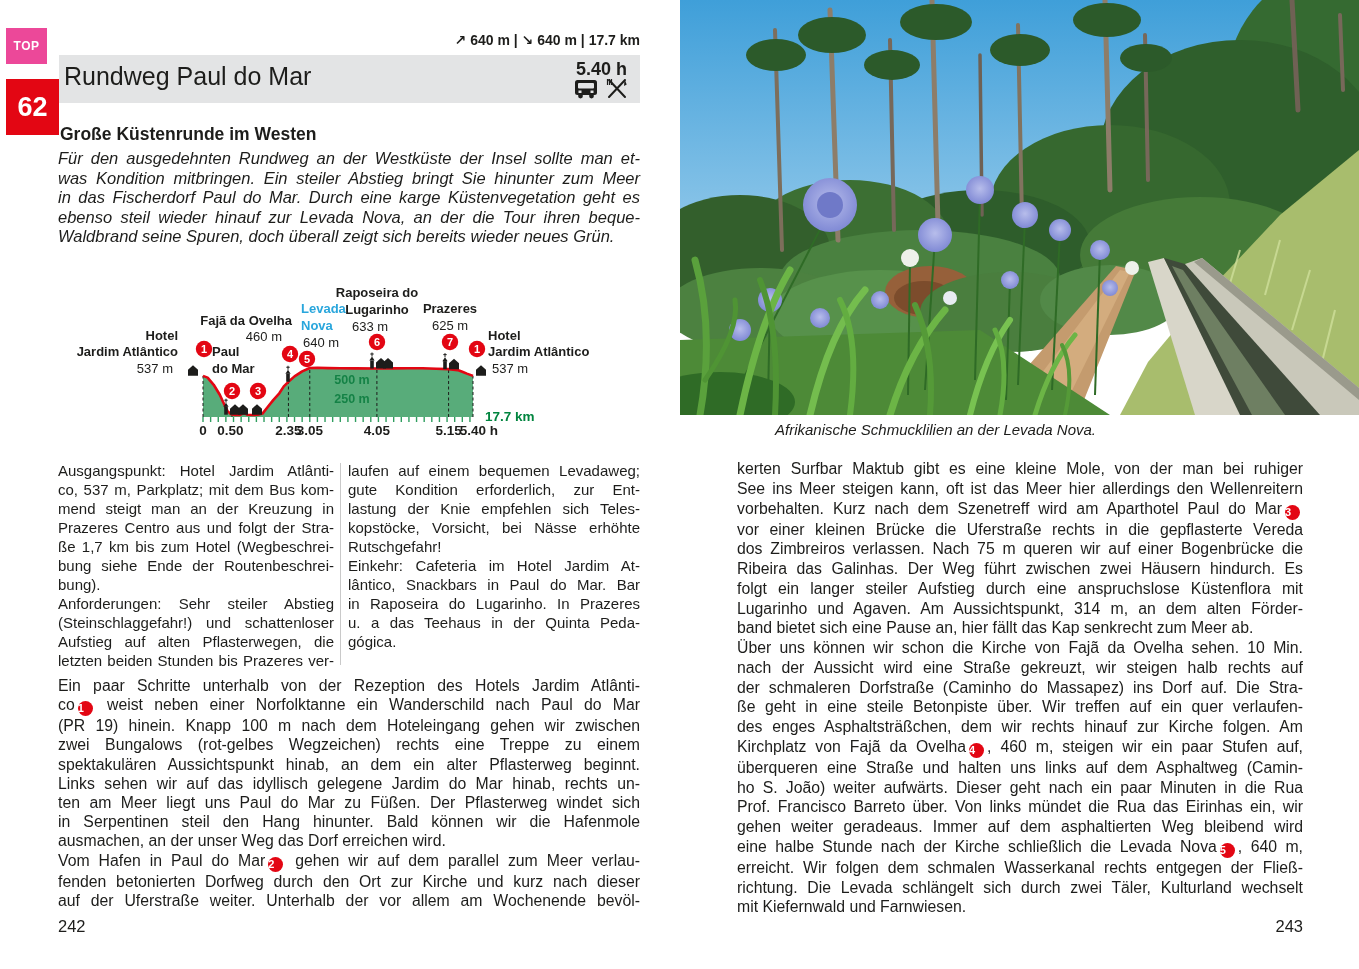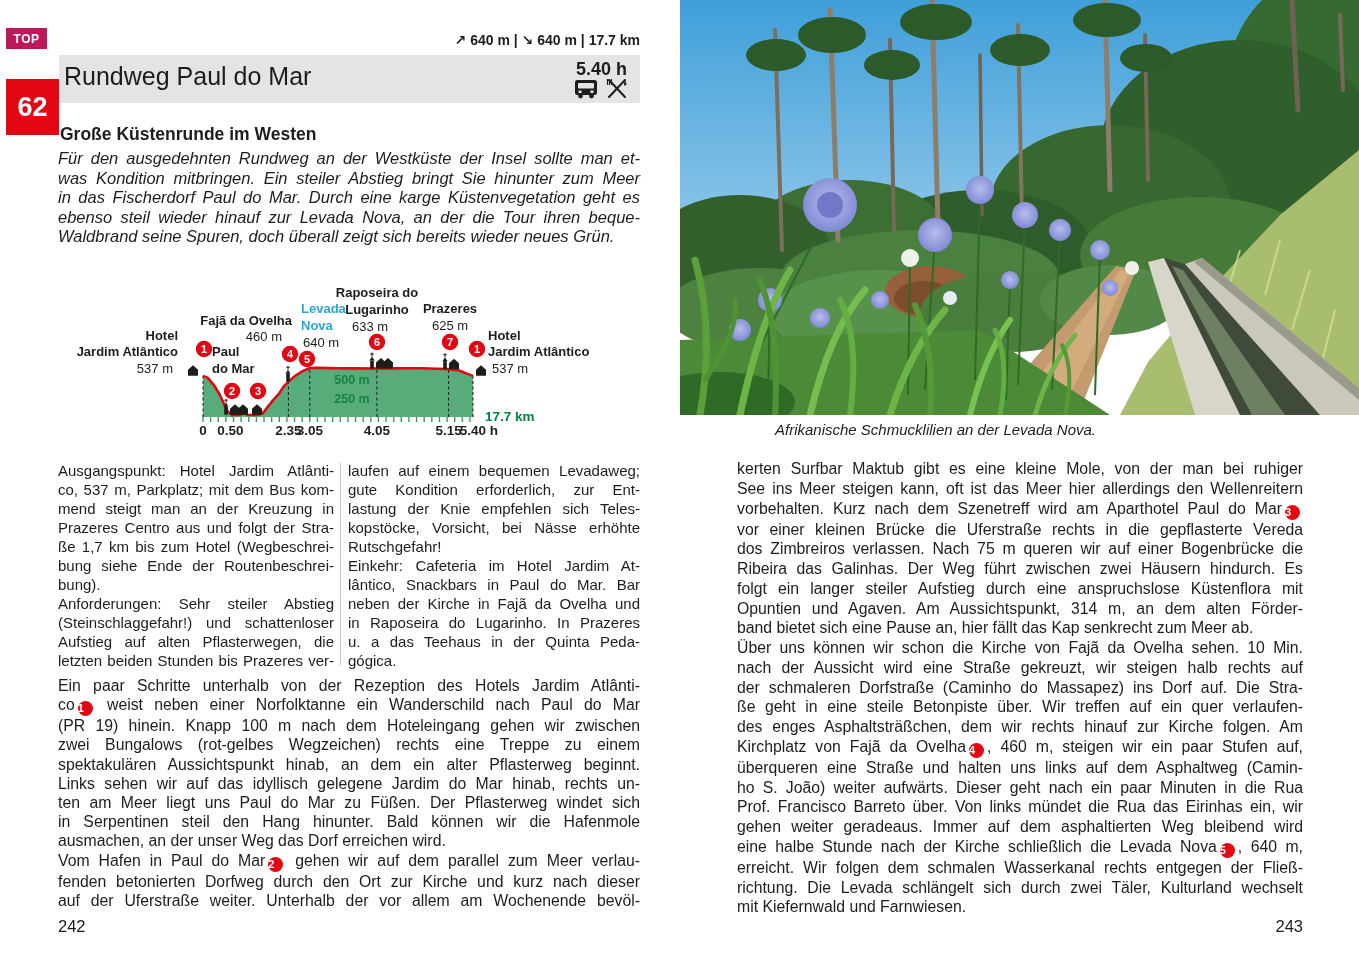--- a/index.html
+++ b/index.html
@@ -1,20 +1,20 @@
 <!DOCTYPE html>
 <html><head>
 <meta charset="utf-8">
 <style>
   html,body{margin:0;padding:0;background:#fff;}
   body{width:1359px;height:969px;position:relative;overflow:hidden;
        font-family:"Liberation Sans","DejaVu Sans",sans-serif;color:#1d1d1b;}
   .abs{position:absolute;}
   
-  .top-badge{left:6px;top:28px;width:41px;height:21px;background:#be185d;color:#fff;
+  .top-badge{left:6px;top:28px;width:41px;height:36px;background:#ec4899;color:#fff;
     font-size:12px;font-weight:bold;letter-spacing:.5px;display:flex;align-items:center;justify-content:center;}
   .route-box{left:6px;top:47px;width:53px;height:56px;background:#e30613;color:#fff;
     font-size:27px;font-weight:bold;display:flex;align-items:center;justify-content:center;margin-top:32px;}
   .title-bar{left:59px;top:55px;width:581px;height:48px;background:#e3e4e5;}
   .route-title{left:64px;top:62px;font-size:25px;font-weight:normal;}
   .stats-line{left:240px;top:32px;width:400px;text-align:right;font-size:14px;font-weight:bold;}
   .duration{left:340px;top:59px;width:287px;text-align:right;font-size:18px;font-weight:bold;}
   .hdr-icons{left:567px;top:81px;width:62px;height:20px;display:flex;gap:6px;justify-content:flex-end;align-items:center;}
   
   .subtitle{left:60px;top:124px;font-size:17.5px;font-weight:bold;}
@@ -235,21 +235,20 @@
   </div>
 <div class="abs col-divider"></div>
 <div class="abs info-cols info-c2">
     <div class="tl"><span>laufen auf einem bequemen Levadaweg;</span></div>
     <div class="tl"><span>gute Kondition erforderlich, zur Ent-</span></div>
     <div class="tl"><span>lastung der Knie empfehlen sich Teles-</span></div>
     <div class="tl"><span>kopstöcke, Vorsicht, bei Nässe erhöhte</span></div>
     <div class="tl end"><span>Rutschgefahr!</span></div>
     <div class="tl"><span class="bd">Einkehr:</span><span> Cafeteria im Hotel Jardim At-</span></div>
     <div class="tl"><span>lântico, Snackbars in Paul do Mar. Bar</span></div>
-    <div class="tl"><span>neben der Kirche in Fajã da Ovelha und</span></div>
     <div class="tl"><span>in Raposeira do Lugarinho. In Prazeres</span></div>
     <div class="tl"><span>u. a das Teehaus in der Quinta Peda-</span></div>
     <div class="tl end"><span>gógica.</span></div>
   </div>
 
 <div class="abs body-left">
     <div class="tl"><span>Ein paar Schritte unterhalb von der Rezeption des </span><span class="bd">Hotels Jardim Atlânti-</span></div>
     <div class="tl"><span class="bd">co</span><span class="mk">1</span><span> weist neben einer Norfolktanne ein Wanderschild nach Paul do Mar</span></div>
     <div class="tl"><span>(PR 19) hinein. Knapp 100 m nach dem Hoteleingang gehen wir zwischen</span></div>
     <div class="tl"><span>zwei Bungalows (rot-gelbes Wegzeichen) rechts eine Treppe zu einem</span></div>
@@ -394,21 +393,21 @@
 
 <div class="abs caption">Afrikanische Schmucklilien an der Levada Nova.</div>
 <div class="abs body-right">
     <div class="tl"><span>kerten Surfbar Maktub gibt es eine kleine Mole, von der man bei ruhiger</span></div>
     <div class="tl"><span>See ins Meer steigen kann, oft ist das Meer hier allerdings den Wellenreitern</span></div>
     <div class="tl"><span>vorbehalten. Kurz nach dem Szenetreff wird am </span><span class="bd">Aparthotel Paul do Mar</span><span class="mk">3</span></div>
     <div class="tl"><span>vor einer kleinen Brücke die Uferstraße rechts in die gepflasterte Vereda</span></div>
     <div class="tl"><span>dos Zimbreiros verlassen. Nach 75 m queren wir auf einer Bogenbrücke die</span></div>
     <div class="tl"><span>Ribeira das Galinhas. Der Weg führt zwischen zwei Häusern hindurch. Es</span></div>
     <div class="tl"><span>folgt ein langer steiler Aufstieg durch eine anspruchslose Küstenflora mit</span></div>
-    <div class="tl"><span>Opuntien und Agaven. Am </span><span class="bd">Aussichtspunkt</span><span>, 314 m, an dem alten Förder-</span></div>
+    <div class="tl"><span>Lugarinho und Agaven. Am </span><span class="bd">Aussichtspunkt</span><span>, 314 m, an dem alten Förder-</span></div>
     <div class="tl end"><span>band bietet sich eine Pause an, hier fällt das Kap senkrecht zum Meer ab.</span></div>
     <div class="tl"><span>Über uns können wir schon die Kirche von Fajã da Ovelha sehen. 10 Min.</span></div>
     <div class="tl"><span>nach der Aussicht wird eine Straße gekreuzt, wir steigen halb rechts auf</span></div>
     <div class="tl"><span>der schmaleren Dorfstraße (Caminho do Massapez) ins Dorf auf. Die Stra-</span></div>
     <div class="tl"><span>ße geht in eine steile Betonpiste über. Wir treffen auf ein quer verlaufen-</span></div>
     <div class="tl"><span>des enges Asphaltsträßchen, dem wir rechts hinauf zur Kirche folgen. Am</span></div>
     <div class="tl"><span>Kirchplatz von </span><span class="bd">Fajã da Ovelha</span><span class="mk">4</span><span>, 460 m, steigen wir ein paar Stufen auf,</span></div>
     <div class="tl"><span>überqueren eine Straße und halten uns links auf dem Asphaltweg (Camin-</span></div>
     <div class="tl"><span>ho S. João) weiter aufwärts. Dieser geht nach ein paar Minuten in die Rua</span></div>
     <div class="tl"><span>Prof. Francisco Barreto über. Von links mündet die Rua das Eirinhas ein, wir</span></div>

